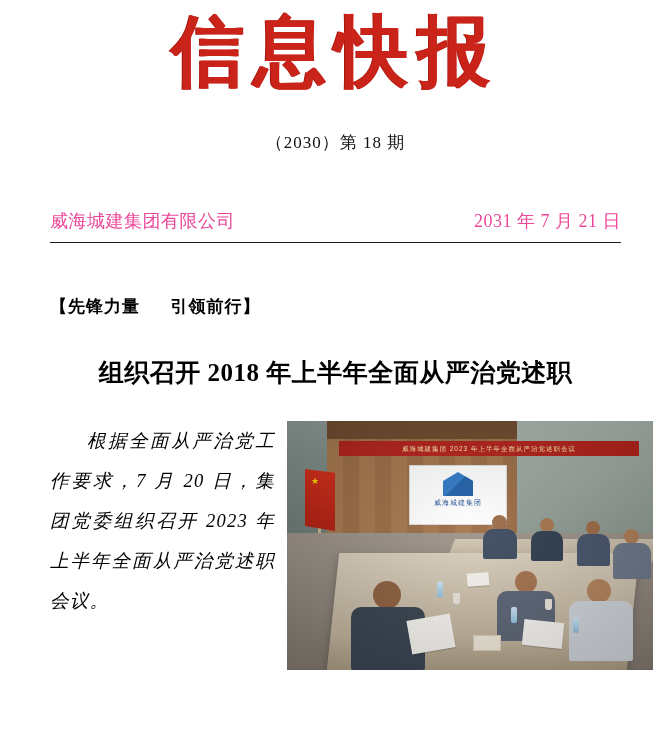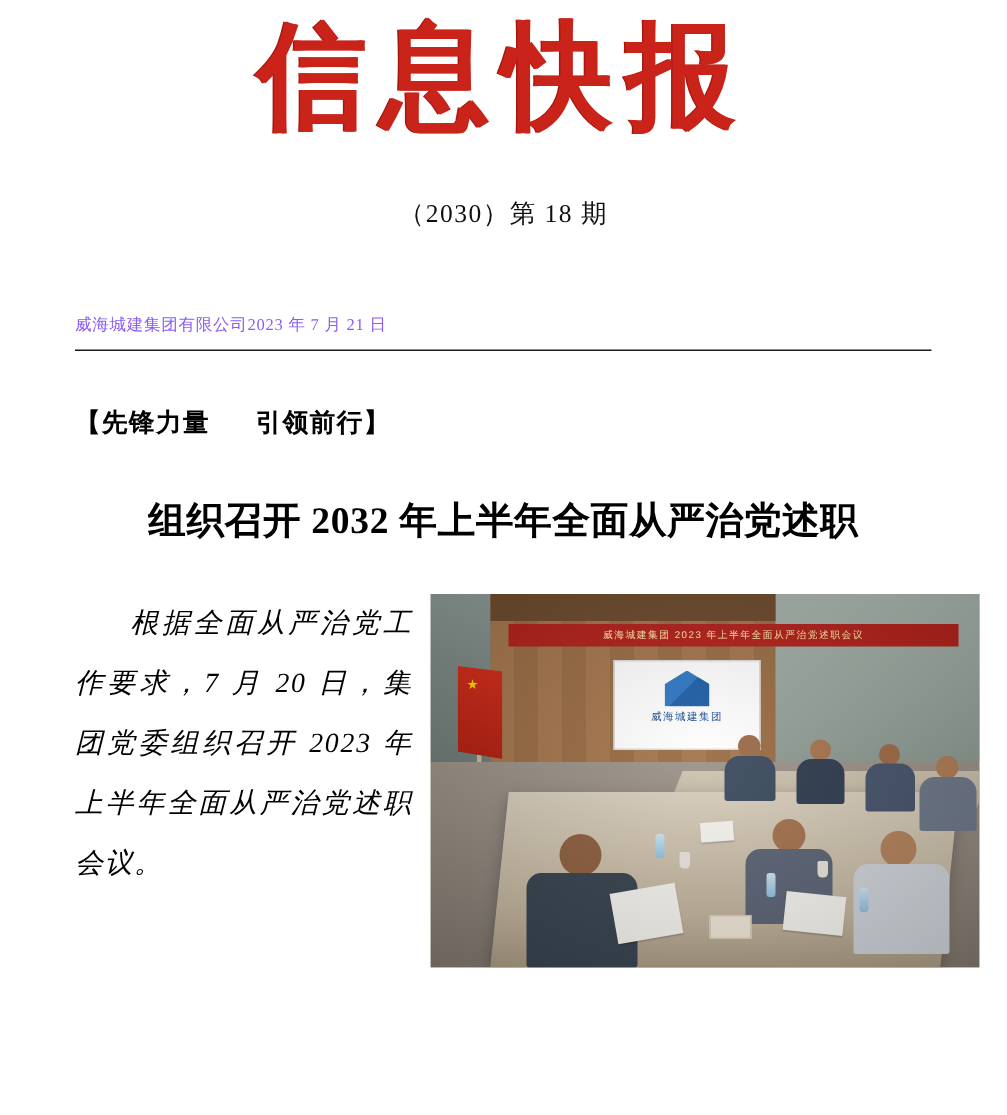--- a/index.html
+++ b/index.html
@@ -42,35 +42,36 @@
   .issue-line {
     text-align: center;
     font-size: 17px;
     letter-spacing: 1px;
     margin-top: 33px;
     color: #111;
   }
   
   .meta-row {
     display: flex;
+    justify-content: space-between;
     align-items: flex-end;
     margin-top: 55px;
-    font-size: 11px;
+    font-size: 18px;
     letter-spacing: 0.5px;
-    color: #8b5cf6;
+    color: #ec4899;
     padding-bottom: 10px;
   }
   .rule {
     border-bottom: 1.6px solid #1a1a1a;
     width: 100%;
     margin-top: -1px;
   }
   
   .section-tag {
-    margin-top: 36px;
+    margin-top: 52px;
     font-size: 17px;
     font-weight: 700;
     letter-spacing: 1px;
   }
   .section-tag .gap {
     display: inline-block;
     width: 20px;
   }
   
   .headline {
@@ -252,32 +253,32 @@
 <div class="page">
 
   <div class="masthead">
     <div class="masthead-title">信息快报</div>
   </div>
 
   <div class="issue-line">（2030）第 18 期</div>
 
   <div class="meta-row">
     <span>威海城建集团有限公司</span>
-    <span>2023 年 7 月 21 日</span>
+    <span>2031 年 7 月 21 日</span>
   </div>
   <div class="rule"></div>
 
   <div class="section-tag">
     <span>【先锋力量</span>
     <span class="gap"></span>
     <span>引领前行】</span>
   </div>
 
   <div class="headline">
-    <div class="headline-l2">组织召开 2032 年上半年全面从严治党述职</div>
+    <div class="headline-l2">组织召开 2018 年上半年全面从严治党述职</div>
   </div>
 
   <div class="content-row">
     <div class="body-col">
       <p>根据全面从严治党工作要求，7 月 20 日，集团党委组织召开 2023 年上半年全面从严治党述职会议。</p>
     </div>
 
     <div class="photo-col">
       <div class="photo">
         <div class="ph-wall"></div>

